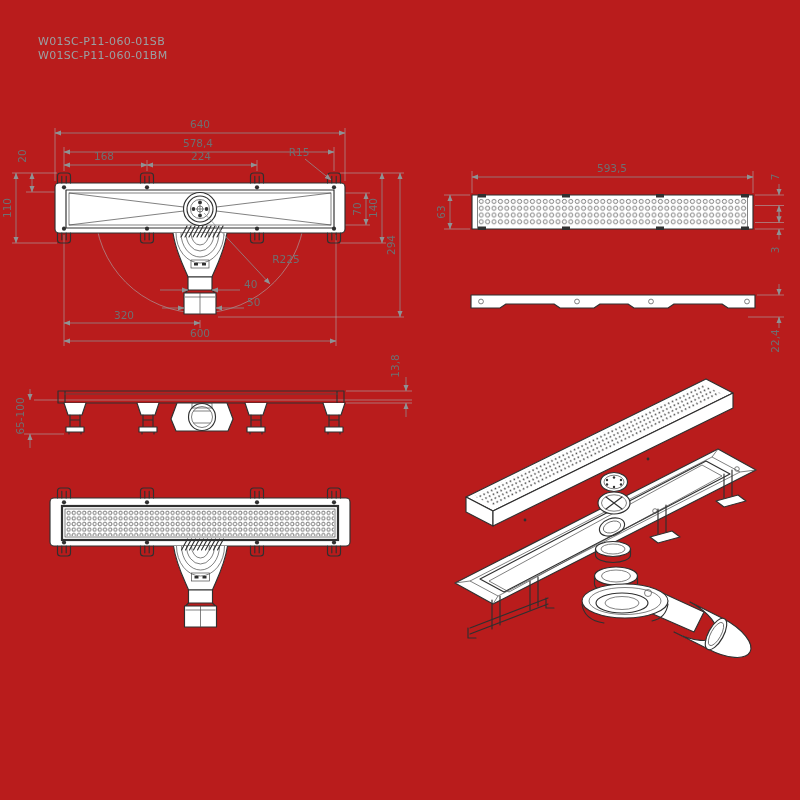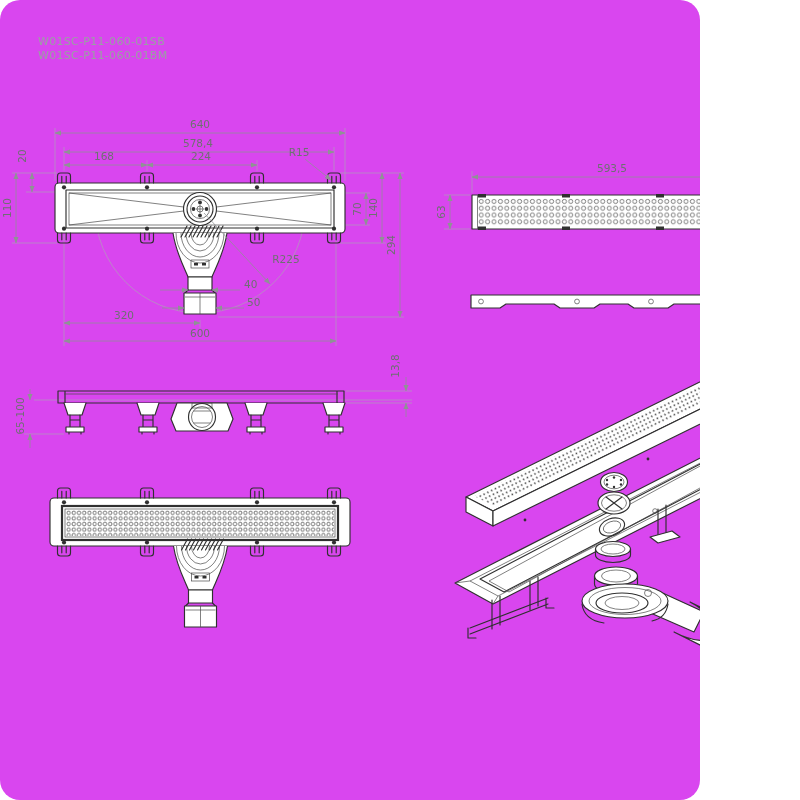--- a/index.html
+++ b/index.html
@@ -1,16 +1,16 @@
 <!DOCTYPE html>
 <html><head>
 <meta charset="utf-8">
 <style>
   html,body { margin:0; padding:0; background:#ffffff; }
-  .stage { position:relative; width:700px; height:800px; background:#d946ef; overflow:hidden;border-radius:20px; }
+  .stage { position:relative; width:800px; height:800px; background:#b91c1c; overflow:hidden; }
   svg { display:block; }
   .code  { font:11px "DejaVu Sans", sans-serif; fill:#9aa0a3; letter-spacing:.3px; }
   .dtx   { font:10.5px "DejaVu Sans", sans-serif; fill:#6e7072; }
   .s1    { stroke:#303030; stroke-width:1.15; fill:none; stroke-linecap:round; stroke-linejoin:round; }
   .s1f   { stroke:#303030; stroke-width:1.15; fill:#ffffff; stroke-linejoin:round; }
   .s0    { stroke:#4a4a4a; stroke-width:0.7; fill:none; }
   .dim   { stroke:#8f9294; stroke-width:0.75; fill:none; }
   .ext   { stroke:#aaadaf; stroke-width:0.6; fill:none; }
   .dk    { fill:#303030; }
 </style>

